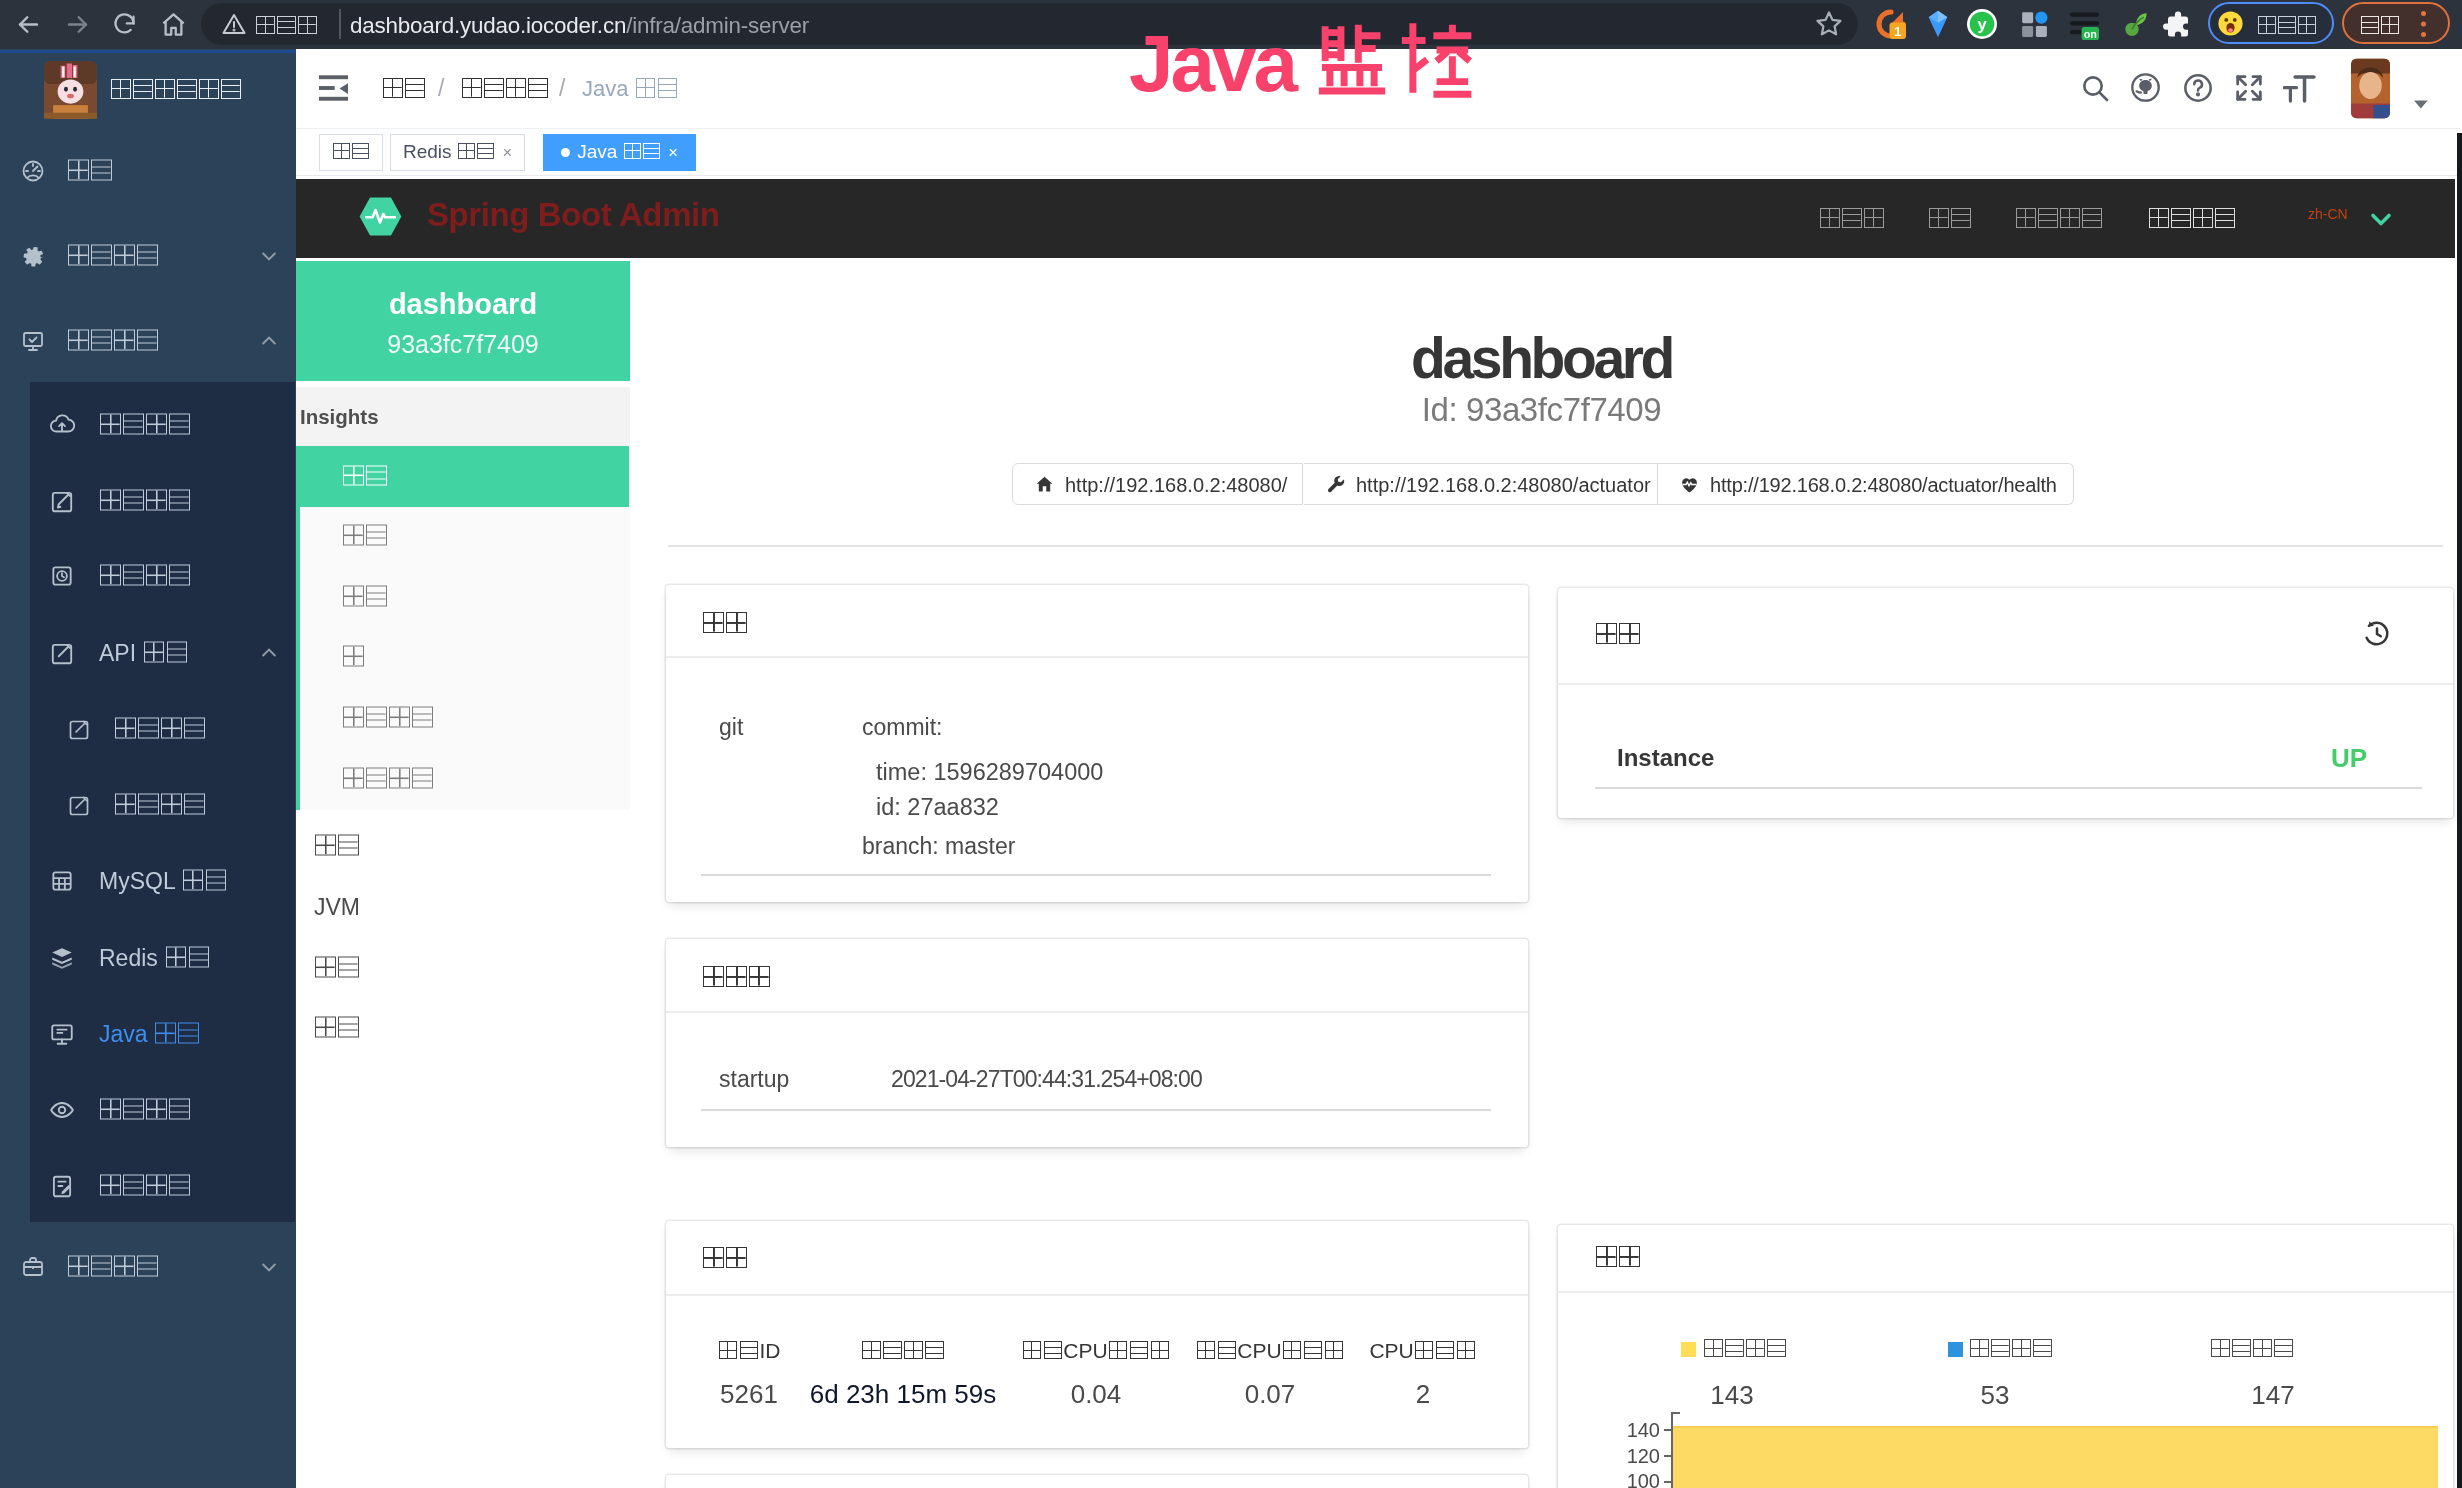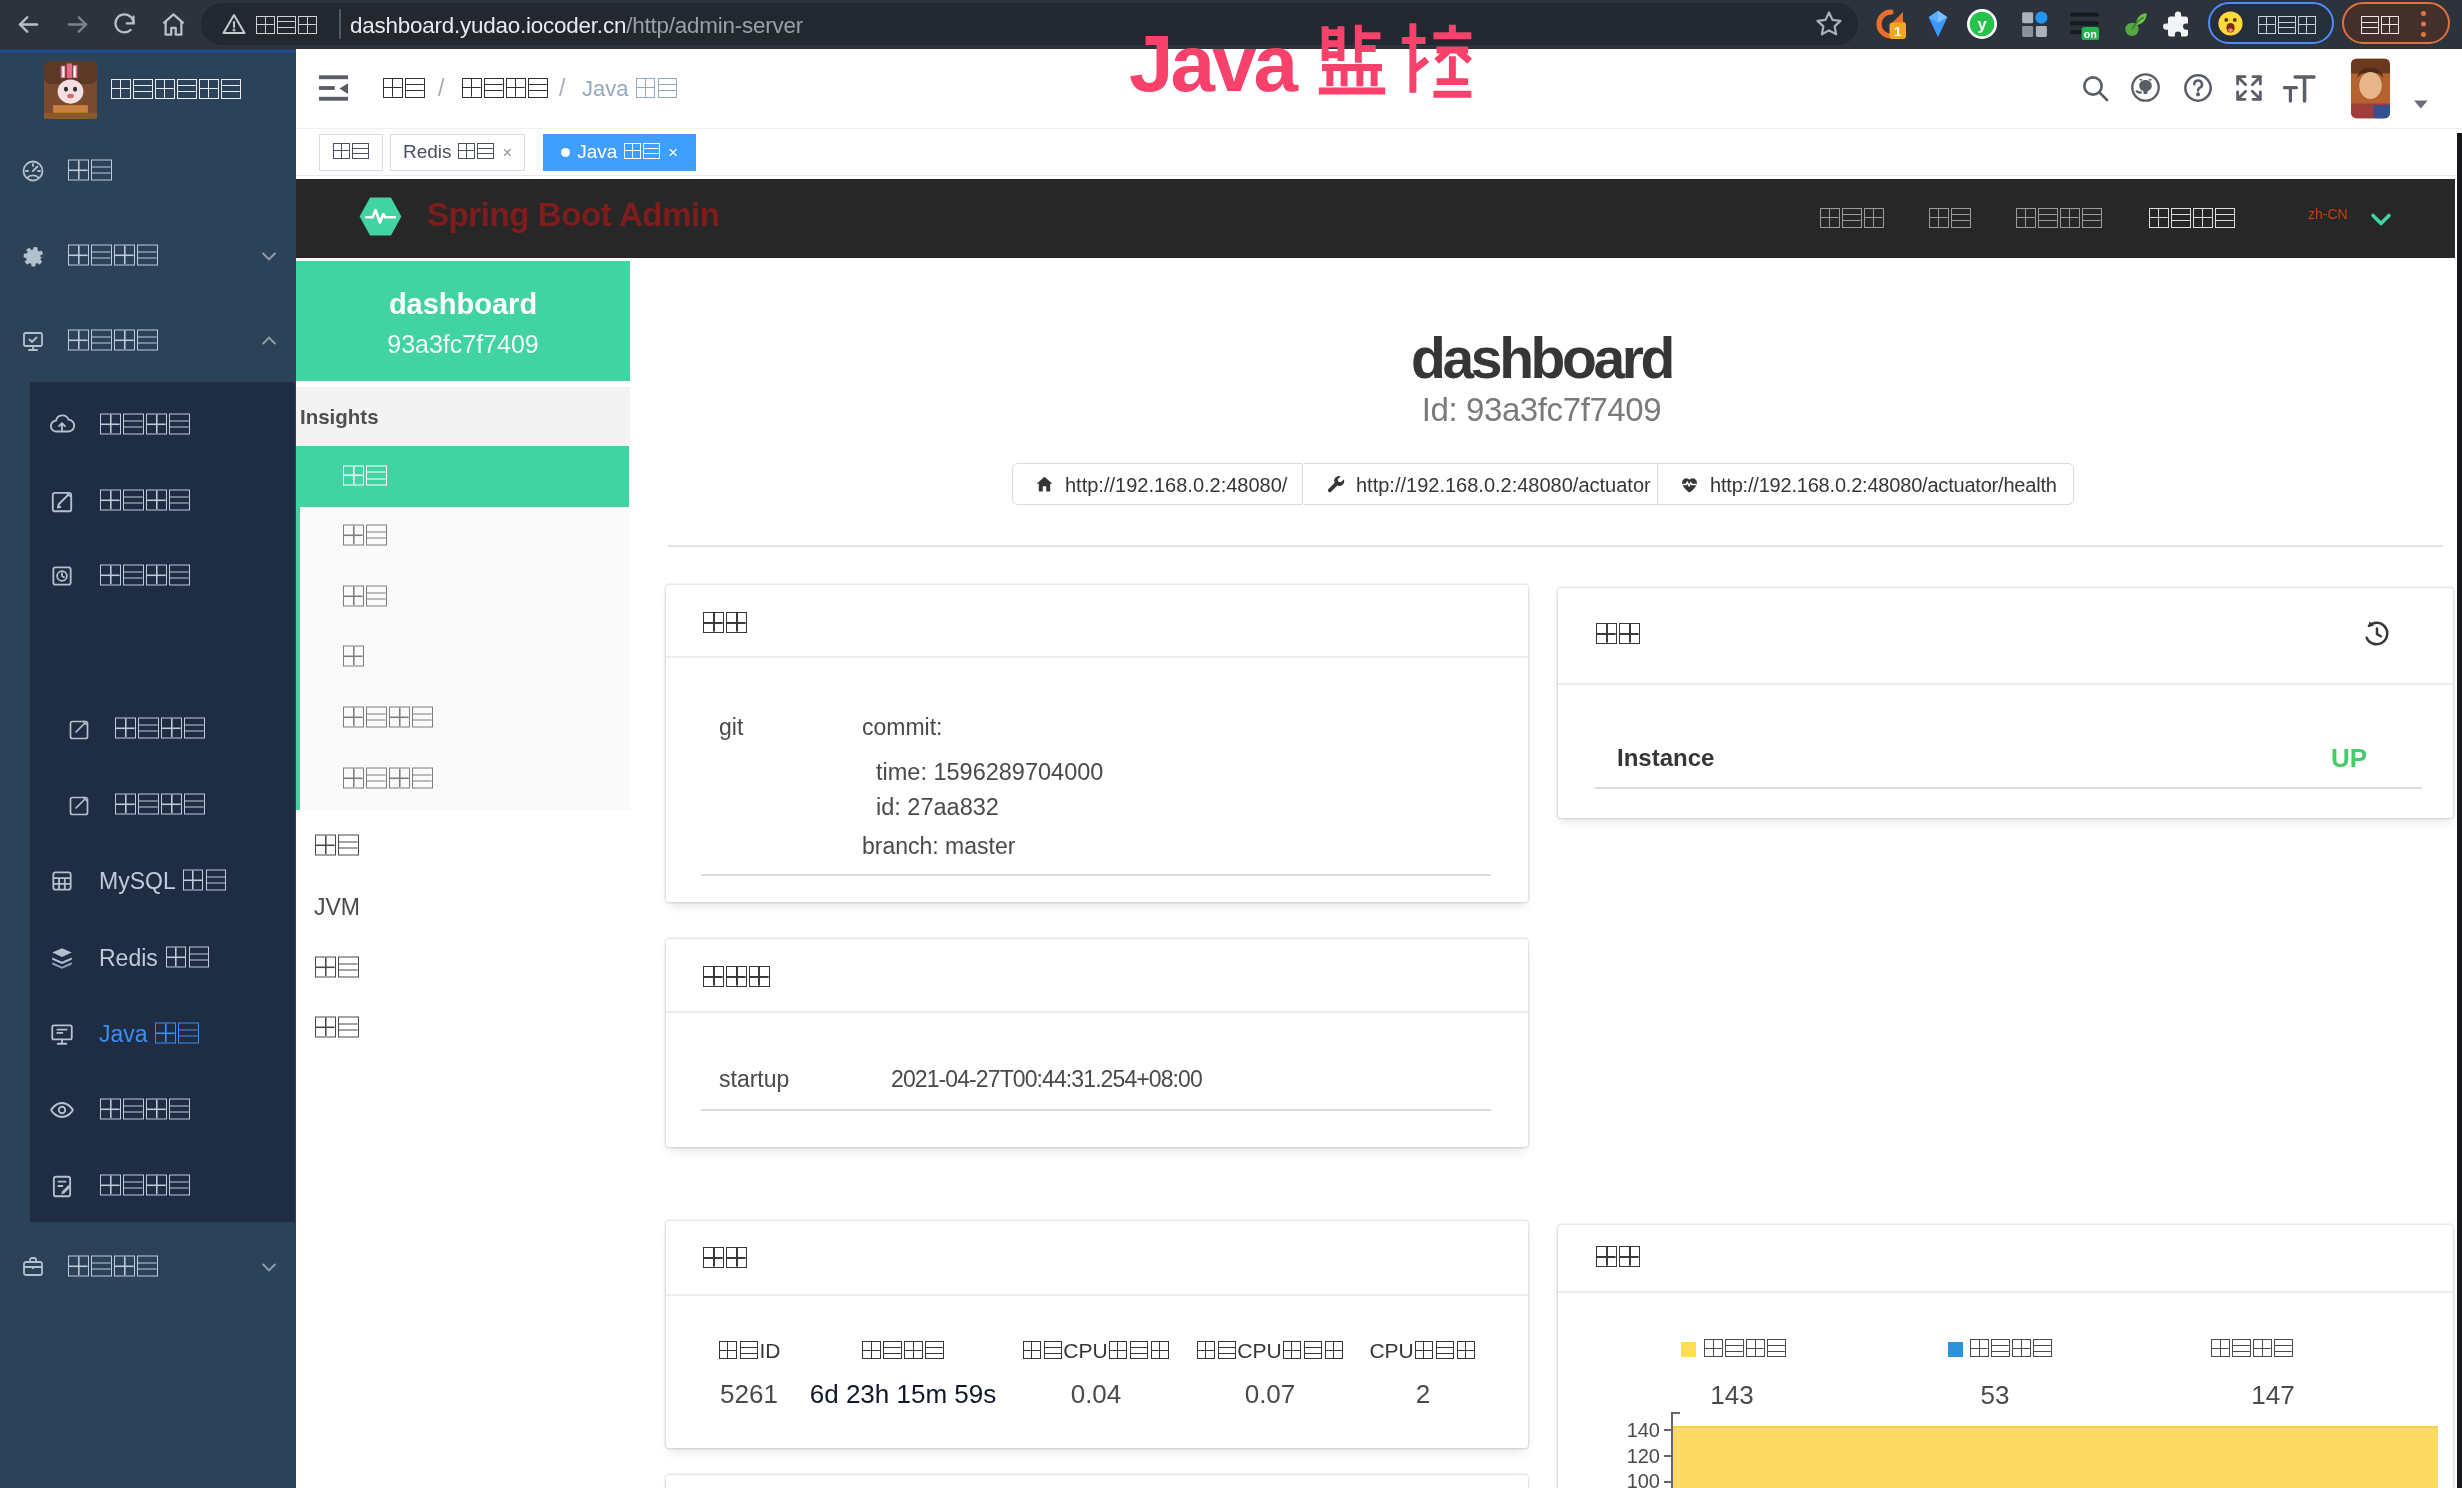--- a/index.html
+++ b/index.html
@@ -60,21 +60,21 @@
       <path d="M3 11l9-8 9 8"></path>
       <path d="M5 9.5V21h5v-6h4v6h5V9.5"></path>
     </svg>
 <svg class="abs" style="left:222px;top:12px" width="24" height="24" viewBox="0 0 24 24" fill="none" stroke="#c6cbd2" stroke-width="2" stroke-linejoin="round">
       <path d="M12 3L1.5 21h21L12 3z"></path>
       <path d="M12 10v5" stroke-linecap="round"></path>
       <circle cx="12" cy="18" r="0.5" fill="#c6cbd2"></circle>
     </svg>
 <div class="abs txt" style="left:255px;top:13.7px;font-size:21px;color:#ccd0d6"><i class="ca"></i><i class="cb"></i><i class="ca"></i></div>
 <div class="abs" style="left:339px;top:9px;width:1.5px;height:30px;background:#515861"></div>
-<div class="abs txt" style="left:350px;top:13px;font-size:22.4px;letter-spacing:-0.2px;color:#e8eaed">dashboard.yudao.iocoder.cn<span style="color:#9aa0a6">/http/admin-server</span></div>
+<div class="abs txt" style="left:350px;top:13px;font-size:22.4px;letter-spacing:-0.2px;color:#e8eaed">dashboard.yudao.iocoder.cn<span style="color:#9aa0a6">/infra/admin-server</span></div>
 <svg class="abs" style="left:1814px;top:9px" width="30" height="30" viewBox="0 0 24 24" fill="none" stroke="#a8afb8" stroke-width="1.8" stroke-linejoin="round">
       <path d="M12 2.8l2.8 5.9 6.4.8-4.7 4.4 1.2 6.3-5.7-3.1-5.7 3.1 1.2-6.3L2.8 9.5l6.4-.8z"></path>
     </svg>
 
 <svg class="abs" style="left:1873px;top:6px" width="36" height="36" viewBox="0 0 24 24">
       <path d="M12 4a8 8 0 1 0 8 8" fill="none" stroke="#e8702a" stroke-width="3.4" stroke-linecap="round"></path>
       <path d="M20 4v8h-8z" fill="#e8702a"></path>
       <rect x="11" y="11" width="11" height="11" rx="2" fill="#f5a623"></rect>
       <text x="16.5" y="20" font-size="9" fill="#fff" text-anchor="middle" font-weight="bold">1</text>
     </svg>
@@ -187,20 +187,30 @@
       </svg>
  <span class="mtxt" style="left:99px"><i class="ca"></i><i class="cb"></i><i class="ca"></i><i class="cb"></i></span>
 </div>
 <div class="mrow" style="top:538px">
  <svg class="micon" style="left:49px" width="26" height="26" viewBox="0 0 24 24" fill="none" stroke="#b4c0cc" stroke-width="1.7">
         <rect x="4" y="4" width="16" height="16" rx="2"></rect>
         <circle cx="12" cy="12" r="4.5"></circle>
         <path d="M12 9.5V12l1.8 1.2" stroke-linecap="round"></path>
       </svg>
  <span class="mtxt" style="left:99px"><i class="ca"></i><i class="cb"></i><i class="ca"></i><i class="cb"></i></span>
+</div>
+<div class="mrow" style="top:615px">
+ <svg class="micon" style="left:49px" width="26" height="26" viewBox="0 0 24 24" fill="none" stroke="#b4c0cc" stroke-width="1.7">
+        <rect x="3.5" y="4.5" width="17" height="17" rx="2"></rect>
+        <path d="M9 15l9-9M16.5 4.5L19.5 7.5" stroke-linecap="round"></path>
+      </svg>
+ <span class="mtxt" style="left:99px">API <i class="ca"></i><i class="cb"></i></span>
+ <svg class="micon" style="left:259px" width="20" height="20" viewBox="0 0 24 24" fill="none" stroke="#8f9ba8" stroke-width="2.4" stroke-linecap="round">
+        <path d="M5 15l7-7 7 7"></path>
+      </svg>
 </div>
 <div class="mrow" style="top:691px">
  <svg class="micon" style="left:67px" width="24" height="24" viewBox="0 0 24 24" fill="none" stroke="#b4c0cc" stroke-width="1.7">
         <rect x="3.5" y="4.5" width="17" height="17" rx="2"></rect>
         <path d="M9 15l9-9M16.5 4.5L19.5 7.5" stroke-linecap="round"></path>
       </svg>
  <span class="mtxt" style="left:114px"><i class="ca"></i><i class="cb"></i><i class="ca"></i><i class="cb"></i></span>
 </div>
 <div class="mrow" style="top:767px">
  <svg class="micon" style="left:67px" width="24" height="24" viewBox="0 0 24 24" fill="none" stroke="#b4c0cc" stroke-width="1.7">

